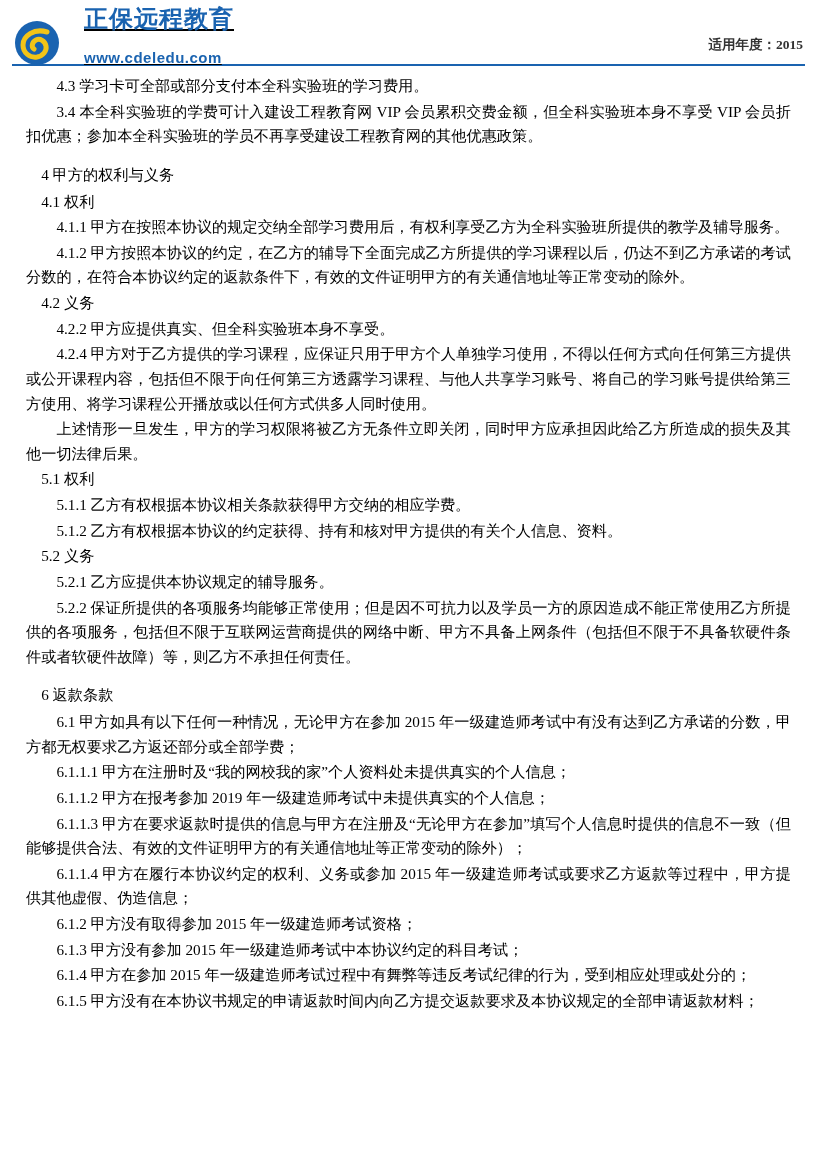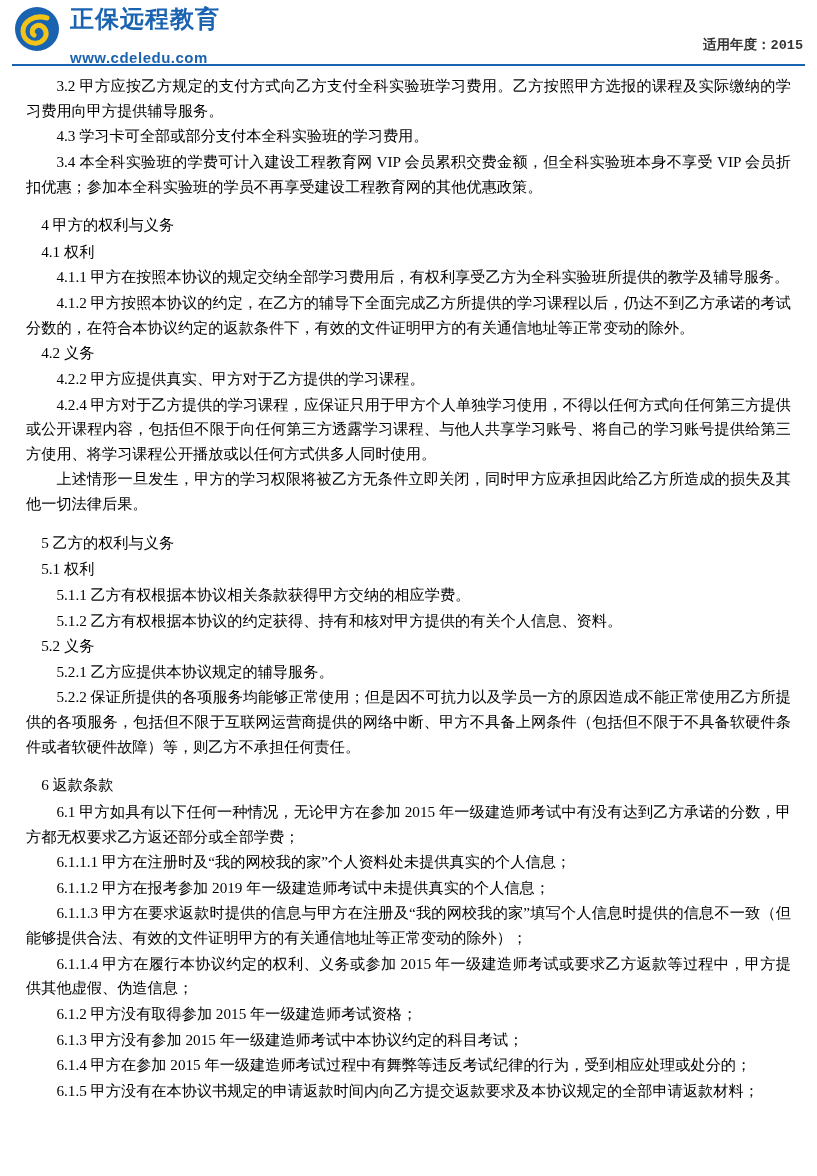--- a/index.html
+++ b/index.html
@@ -26,22 +26,23 @@
     position: relative;
     height: 62px;
     padding: 6px 14px 0 14px;
     box-sizing: border-box;
     display: flex;
     align-items: flex-start;
     justify-content: space-between;
   }
   .brand {
     display: flex;
-    align-items: flex-start;
-    gap: 10px;
+    align-items: flex-end;
+    gap: 24px;
+    text-decoration: underline;
   }
   .logo-mark {
     width: 46px;
     height: 46px;
     flex: none;
   }
   .brand-text {
     display: flex;
     flex-direction: column;
     justify-content: center;
@@ -56,21 +57,21 @@
   }
   .brand-url {
     font-family: "Liberation Sans", sans-serif;
     font-size: 15px;
     font-weight: bold;
     color: #1a63b0;
     letter-spacing: 0.5px;
     margin-top: 19px;
   }
   .header-right {
-    font-family: Liberation Mono, monospace;
+    font-family: Liberation Serif, serif;
     font-size: 13.5px;
     font-weight: bold;
     color: #333333;
     margin-top: 30px;
     white-space: nowrap;
   }
   .rule {
     border: none;
     border-top: 2px solid #1a63b0;
     margin: 2px 12px 0 12px;
@@ -119,46 +120,44 @@
         <span class="brand-url">www.cdeledu.com</span>
       </span>
     </div>
     <div class="header-right">适用年度：2015</div>
   </div>
 
   <hr class="rule">
 
   <div class="content">
 
-    <p class="indent">3.2  甲方应按乙方规定的支付方式向乙方支付全科实验班学习费用。乙方按照甲方选报的课程及实际缴纳的学习费用向甲方提供辅导服务。</p>
     <p class="indent">4.3  学习卡可全部或部分支付本全科实验班的学习费用。</p>
     <p class="indent">3.4  本全科实验班的学费可计入建设工程教育网 VIP 会员累积交费金额，但全科实验班本身不享受 VIP 会员折扣优惠；参加本全科实验班的学员不再享受建设工程教育网的其他优惠政策。</p>
 
     <p class="section-title">4 甲方的权利与义务</p>
     <p class="sub-title">4.1  权利</p>
     <p class="indent">4.1.1  甲方在按照本协议的规定交纳全部学习费用后，有权利享受乙方为全科实验班所提供的教学及辅导服务。</p>
     <p class="indent">4.1.2  甲方按照本协议的约定，在乙方的辅导下全面完成乙方所提供的学习课程以后，仍达不到乙方承诺的考试分数的，在符合本协议约定的返款条件下，有效的文件证明甲方的有关通信地址等正常变动的除外。</p>
     <p class="sub-title">4.2  义务</p>
-    <p class="indent">4.2.2  甲方应提供真实、甲方对于乙方提供的学习课程。</p>
+    <p class="indent">4.2.2  甲方应提供真实、但全科实验班本身不享受。</p>
     <p class="indent">4.2.4  甲方对于乙方提供的学习课程，应保证只用于甲方个人单独学习使用，不得以任何方式向任何第三方提供或公开课程内容，包括但不限于向任何第三方透露学习课程、与他人共享学习账号、将自己的学习账号提供给第三方使用、将学习课程公开播放或以任何方式供多人同时使用。</p>
     <p class="indent">上述情形一旦发生，甲方的学习权限将被乙方无条件立即关闭，同时甲方应承担因此给乙方所造成的损失及其他一切法律后果。</p>
 
-    <p class="section-title">5  乙方的权利与义务</p>
     <p class="sub-title">5.1  权利</p>
     <p class="indent">5.1.1  乙方有权根据本协议相关条款获得甲方交纳的相应学费。</p>
     <p class="indent">5.1.2  乙方有权根据本协议的约定获得、持有和核对甲方提供的有关个人信息、资料。</p>
     <p class="sub-title">5.2  义务</p>
     <p class="indent">5.2.1  乙方应提供本协议规定的辅导服务。</p>
     <p class="indent">5.2.2  保证所提供的各项服务均能够正常使用；但是因不可抗力以及学员一方的原因造成不能正常使用乙方所提供的各项服务，包括但不限于互联网运营商提供的网络中断、甲方不具备上网条件（包括但不限于不具备软硬件条件或者软硬件故障）等，则乙方不承担任何责任。</p>
 
     <p class="section-title">6 返款条款</p>
     <p class="indent">6.1  甲方如具有以下任何一种情况，无论甲方在参加 2015 年一级建造师考试中有没有达到乙方承诺的分数，甲方都无权要求乙方返还部分或全部学费；</p>
     <p class="indent">6.1.1.1  甲方在注册时及“我的网校我的家”个人资料处未提供真实的个人信息；</p>
     <p class="indent">6.1.1.2  甲方在报考参加 2019 年一级建造师考试中未提供真实的个人信息；</p>
-    <p class="indent">6.1.1.3  甲方在要求返款时提供的信息与甲方在注册及“我的网校我的家”填写个人信息时提供的信息不一致（但能够提供合法、有效的文件证明甲方的有关通信地址等正常变动的除外）；</p>
+    <p class="indent">6.1.1.3  甲方在要求返款时提供的信息与甲方在注册及“无论甲方在参加”填写个人信息时提供的信息不一致（但能够提供合法、有效的文件证明甲方的有关通信地址等正常变动的除外）；</p>
     <p class="indent">6.1.1.4  甲方在履行本协议约定的权利、义务或参加 2015 年一级建造师考试或要求乙方返款等过程中，甲方提供其他虚假、伪造信息；</p>
     <p class="indent">6.1.2  甲方没有取得参加 2015 年一级建造师考试资格；</p>
     <p class="indent">6.1.3  甲方没有参加 2015 年一级建造师考试中本协议约定的科目考试；</p>
     <p class="indent">6.1.4  甲方在参加 2015 年一级建造师考试过程中有舞弊等违反考试纪律的行为，受到相应处理或处分的；</p>
     <p class="indent">6.1.5  甲方没有在本协议书规定的申请返款时间内向乙方提交返款要求及本协议规定的全部申请返款材料；</p>
 
   </div>
 </div>
 
 </body></html>

